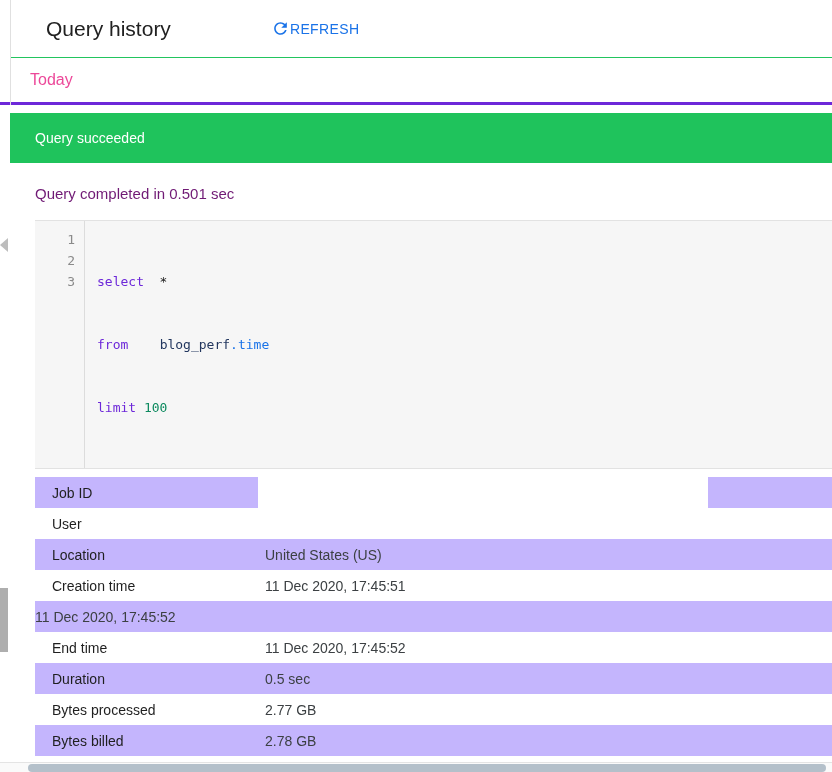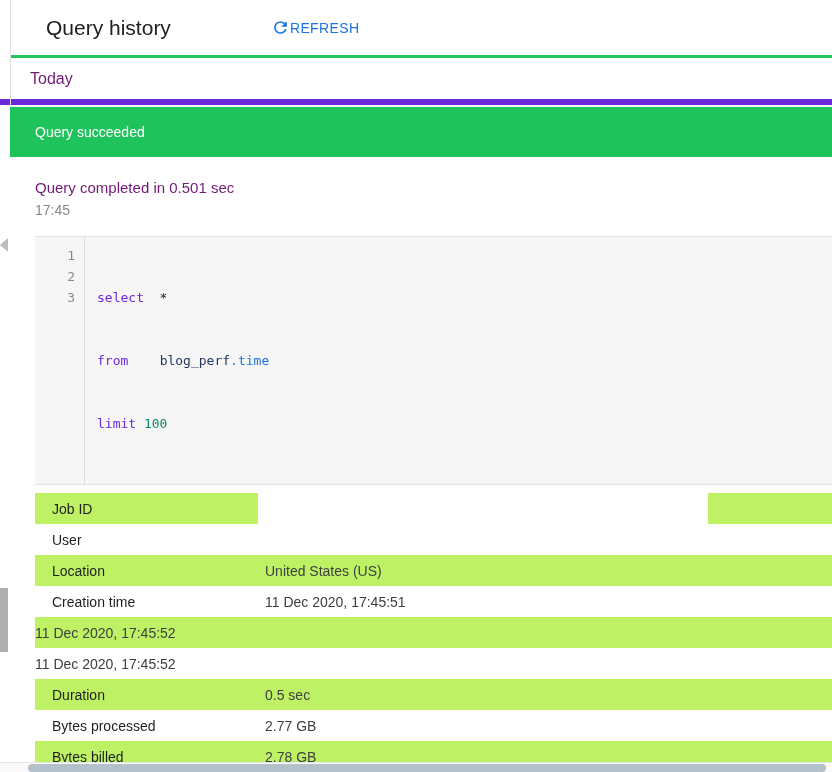--- a/index.html
+++ b/index.html
@@ -23,44 +23,44 @@
     width: 0; height: 0;
     border-top: 7px solid transparent;
     border-bottom: 7px solid transparent;
     border-right: 8px solid #bdbdbd;
   }
 
   
   .header-row {
     margin-left: 10px; height: 58px;
     display: flex; align-items: center;
-    border-bottom: 3px solid #22c55e;
+    border-bottom: 1px solid #22c55e;
     background: #fff;
   }
   .page-title { font-size: 21px; font-weight: 400; color: #212121; padding-left: 36px; }
   .refresh-btn {
     margin-left: 100px;
     display: flex; align-items: center; gap: 0;
     background: none; border: none; cursor: pointer;
     color: #1a73e8; font-family: inherit;
     font-size: 14px; letter-spacing: 0.4px; font-weight: 500;
   }
   .refresh-btn svg { width: 19px; height: 19px; fill: #1a73e8; }
 
   
   .today-row {
     height: 47px; display: flex; align-items: center;
-    border-bottom: 6px solid #6d28d9;
-    padding-left: 30px; font-size: 16px; color: #701a75;
+    border-bottom: 3px solid #6d28d9;
+    padding-left: 30px; font-size: 16px; color: #ec4899;
     background: #fff;
   }
 
   
   .banner {
-    margin-left: 10px; margin-top: 2px; height: 50px;
+    margin-left: 10px; margin-top: 8px; height: 50px;
     background: #1fc35c;
     display: flex; align-items: center;
     padding-left: 25px;
   }
   .banner-label { color: #ffffff; font-size: 14px; font-weight: 500; }
 
   
   .content { margin-left: 10px; padding: 22px 0 0 25px; }
   .completed-text { font-size: 15px; color: #701a75; }
   .query-time { margin-top: 6px; font-size: 14px; color: #83878b; }
@@ -82,21 +82,21 @@
   }
   .code-lines { padding: 8px 0 8px 12px; white-space: pre; color: #212121; }
   .kw  { color: #6d28d9; }
   .tbl { color: #22365e; }
   .fld { color: #1a73e8; }
   .numlit { color: #0d8a5f; }
 
   
   .details { margin-top: 8px; }
   .drow { height: 31px; display: flex; align-items: stretch; font-size: 14px; }
-  .drow.alt { background: #bef264; }
+  .drow.alt { background: #c4b5fd; }
   .dlabel {
     width: 230px; padding-left: 17px; color: #1f1f1f;
     display: flex; align-items: center;
   }
   .dvalue { flex: 1; color: #3c4043; display: flex; align-items: center; position: relative; }
   .redact { width: 450px; height: 31px; background: #ffffff; margin-left: -7px; }
 
   
   .hscroll {
     position: absolute; left: 0; bottom: 0;
@@ -129,21 +129,20 @@
 <div class="today-row">
   <span>Today</span>
 </div>
 
 <div class="banner">
   <span class="banner-label">Query succeeded</span>
 </div>
 
 <div class="content">
   <div class="completed-text">Query completed in 0.501 sec</div>
-  <div class="query-time">17:45</div>
 
   <div class="code-block">
     <div class="code-gutter">
       <div>1</div>
       <div>2</div>
       <div>3</div>
     </div>
     <div class="code-lines">
       <div><span class="kw">select</span><span>  *</span></div>
       <div><span class="kw">from</span><span>    </span><span class="tbl">blog_perf</span><span class="fld">.time</span></div>
@@ -173,20 +172,21 @@
     <div class="drow">
       <div class="dlabel">Creation time</div>
       <div class="dvalue">11 Dec 2020, 17:45:51</div>
     </div>
 
     <div class="drow alt">
       <div class="dvalue">11 Dec 2020, 17:45:52</div>
     </div>
 
     <div class="drow">
+      <div class="dlabel">End time</div>
       <div class="dvalue">11 Dec 2020, 17:45:52</div>
     </div>
 
     <div class="drow alt">
       <div class="dlabel">Duration</div>
       <div class="dvalue">0.5 sec</div>
     </div>
 
     <div class="drow">
       <div class="dlabel">Bytes processed</div>

